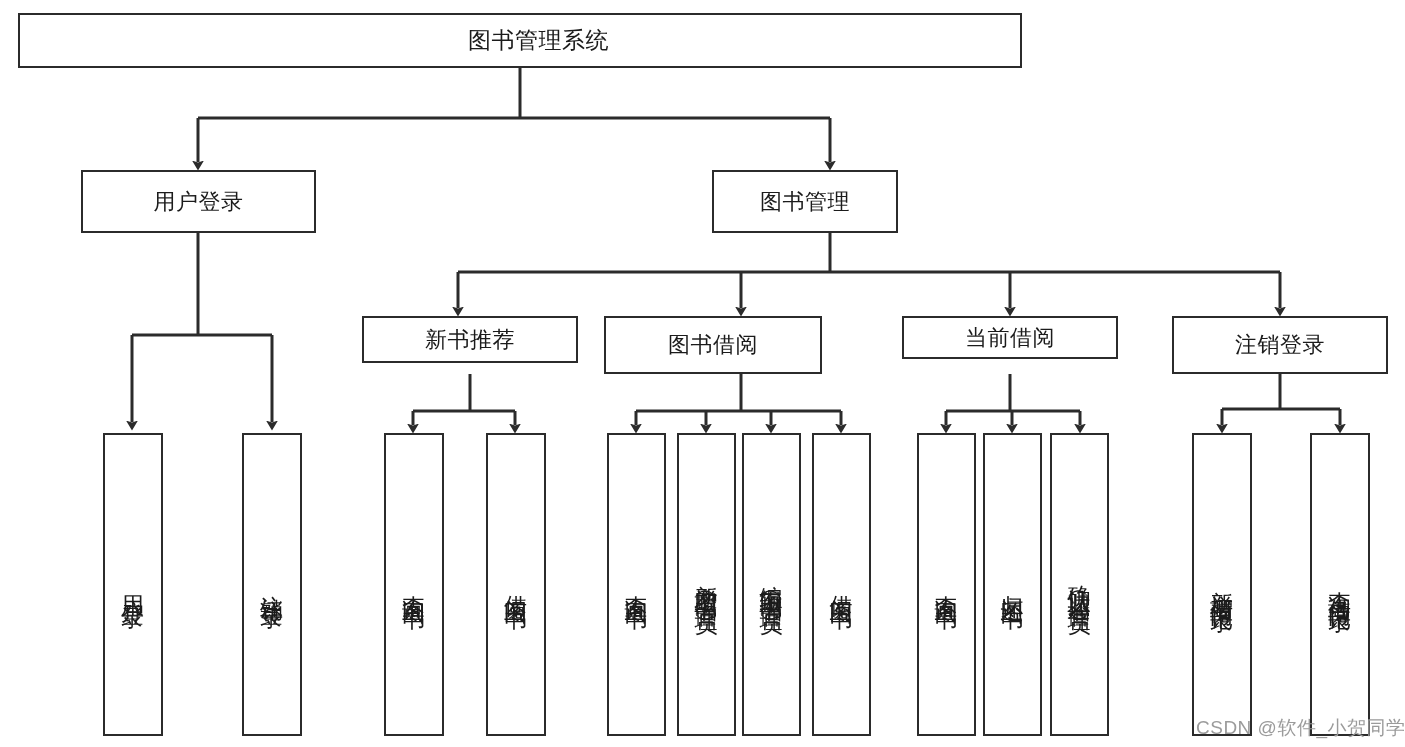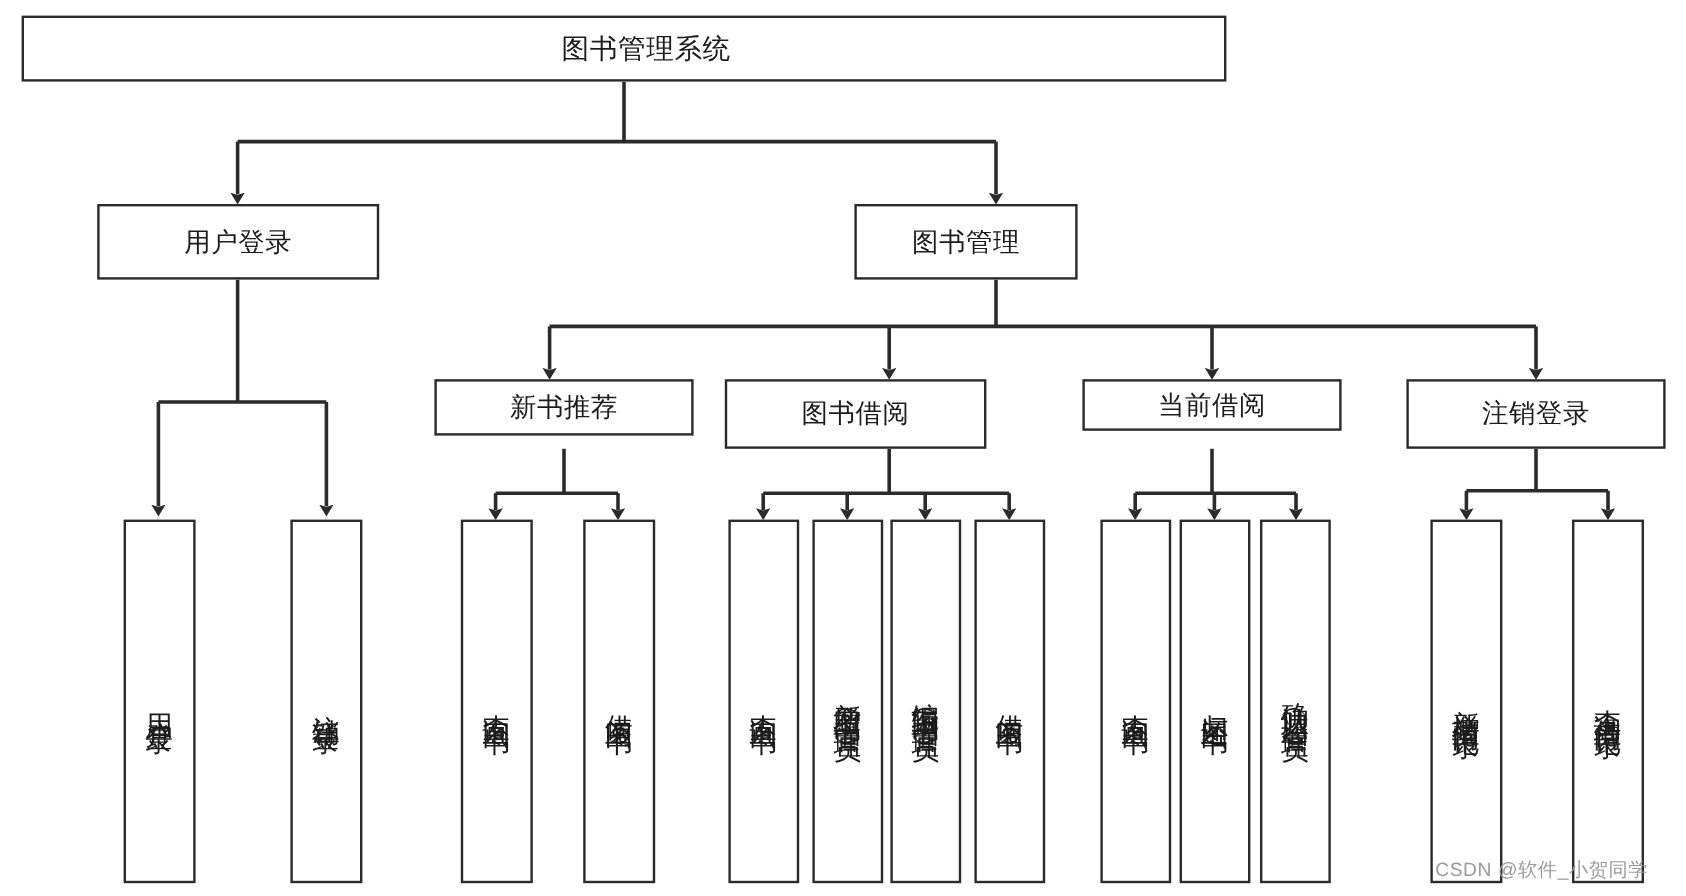--- a/index.html
+++ b/index.html
@@ -58,21 +58,21 @@
     writing-mode: vertical-rl;
     text-orientation: upright;
     font-size: 23px;
     line-height: 1.05;
     letter-spacing: 4px;
     white-space: nowrap;
     height: auto;
   }
   .watermark {
     position: absolute;
-    font-size: 16px;
+    font-size: 19px;
     color: #9b9b9b;
     white-space: nowrap;
     letter-spacing: 0.5px;
     pointer-events: none;
   }
 </style>
 </head>
 <body>
 
 <div id="canvas">

